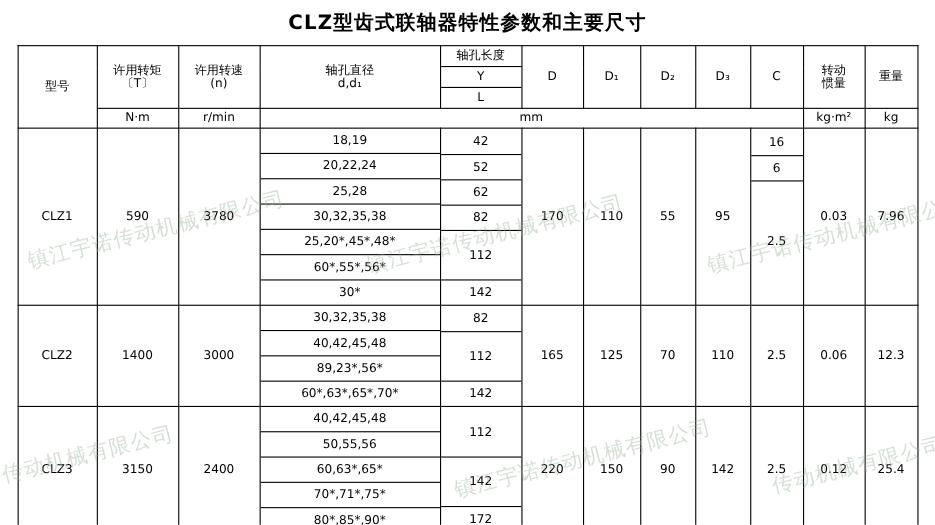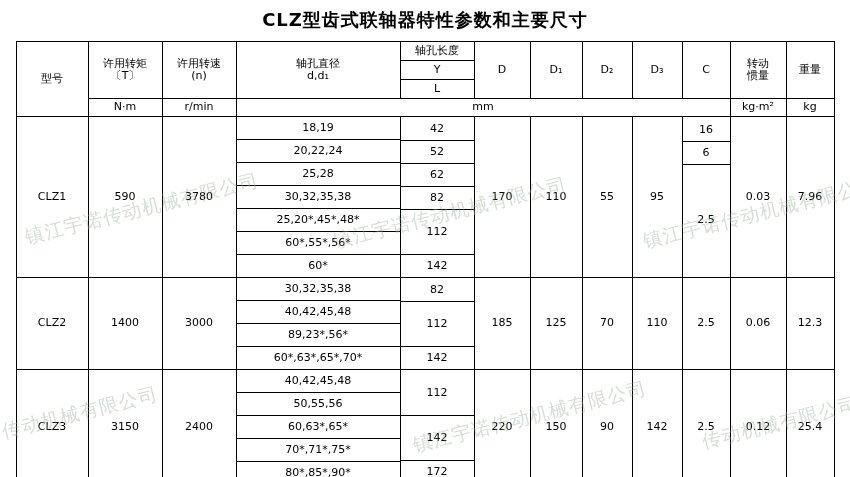--- a/index.html
+++ b/index.html
@@ -187,21 +187,21 @@
           <tr>
                   <td>30,32,35,38</td>
                 </tr>
           <tr>
                   <td>25,20*,45*,48*</td>
                 </tr>
           <tr>
                   <td>60*,55*,56*</td>
                 </tr>
           <tr>
-                  <td>60*</td>
+                  <td>30*</td>
                 </tr>
         </tbody>
             </table>
       </td>
       <td class="nopad">
         <table class="inner">
           <tbody>
                 <tr>
                   <td>42</td>
                 </tr>
@@ -276,21 +276,21 @@
                 </tr>
           <tr>
                   <td style="height:44px">112</td>
                 </tr>
           <tr>
                   <td>142</td>
                 </tr>
         </tbody>
             </table>
       </td>
-      <td>185</td>
+      <td>165</td>
       <td>125</td>
       <td>70</td>
       <td>110</td>
       <td>2.5</td>
       <td>0.06</td>
       <td>12.3</td>
     </tr>
 
     <tr>
       <td class="model" style="height:110px">CLZ3</td>

